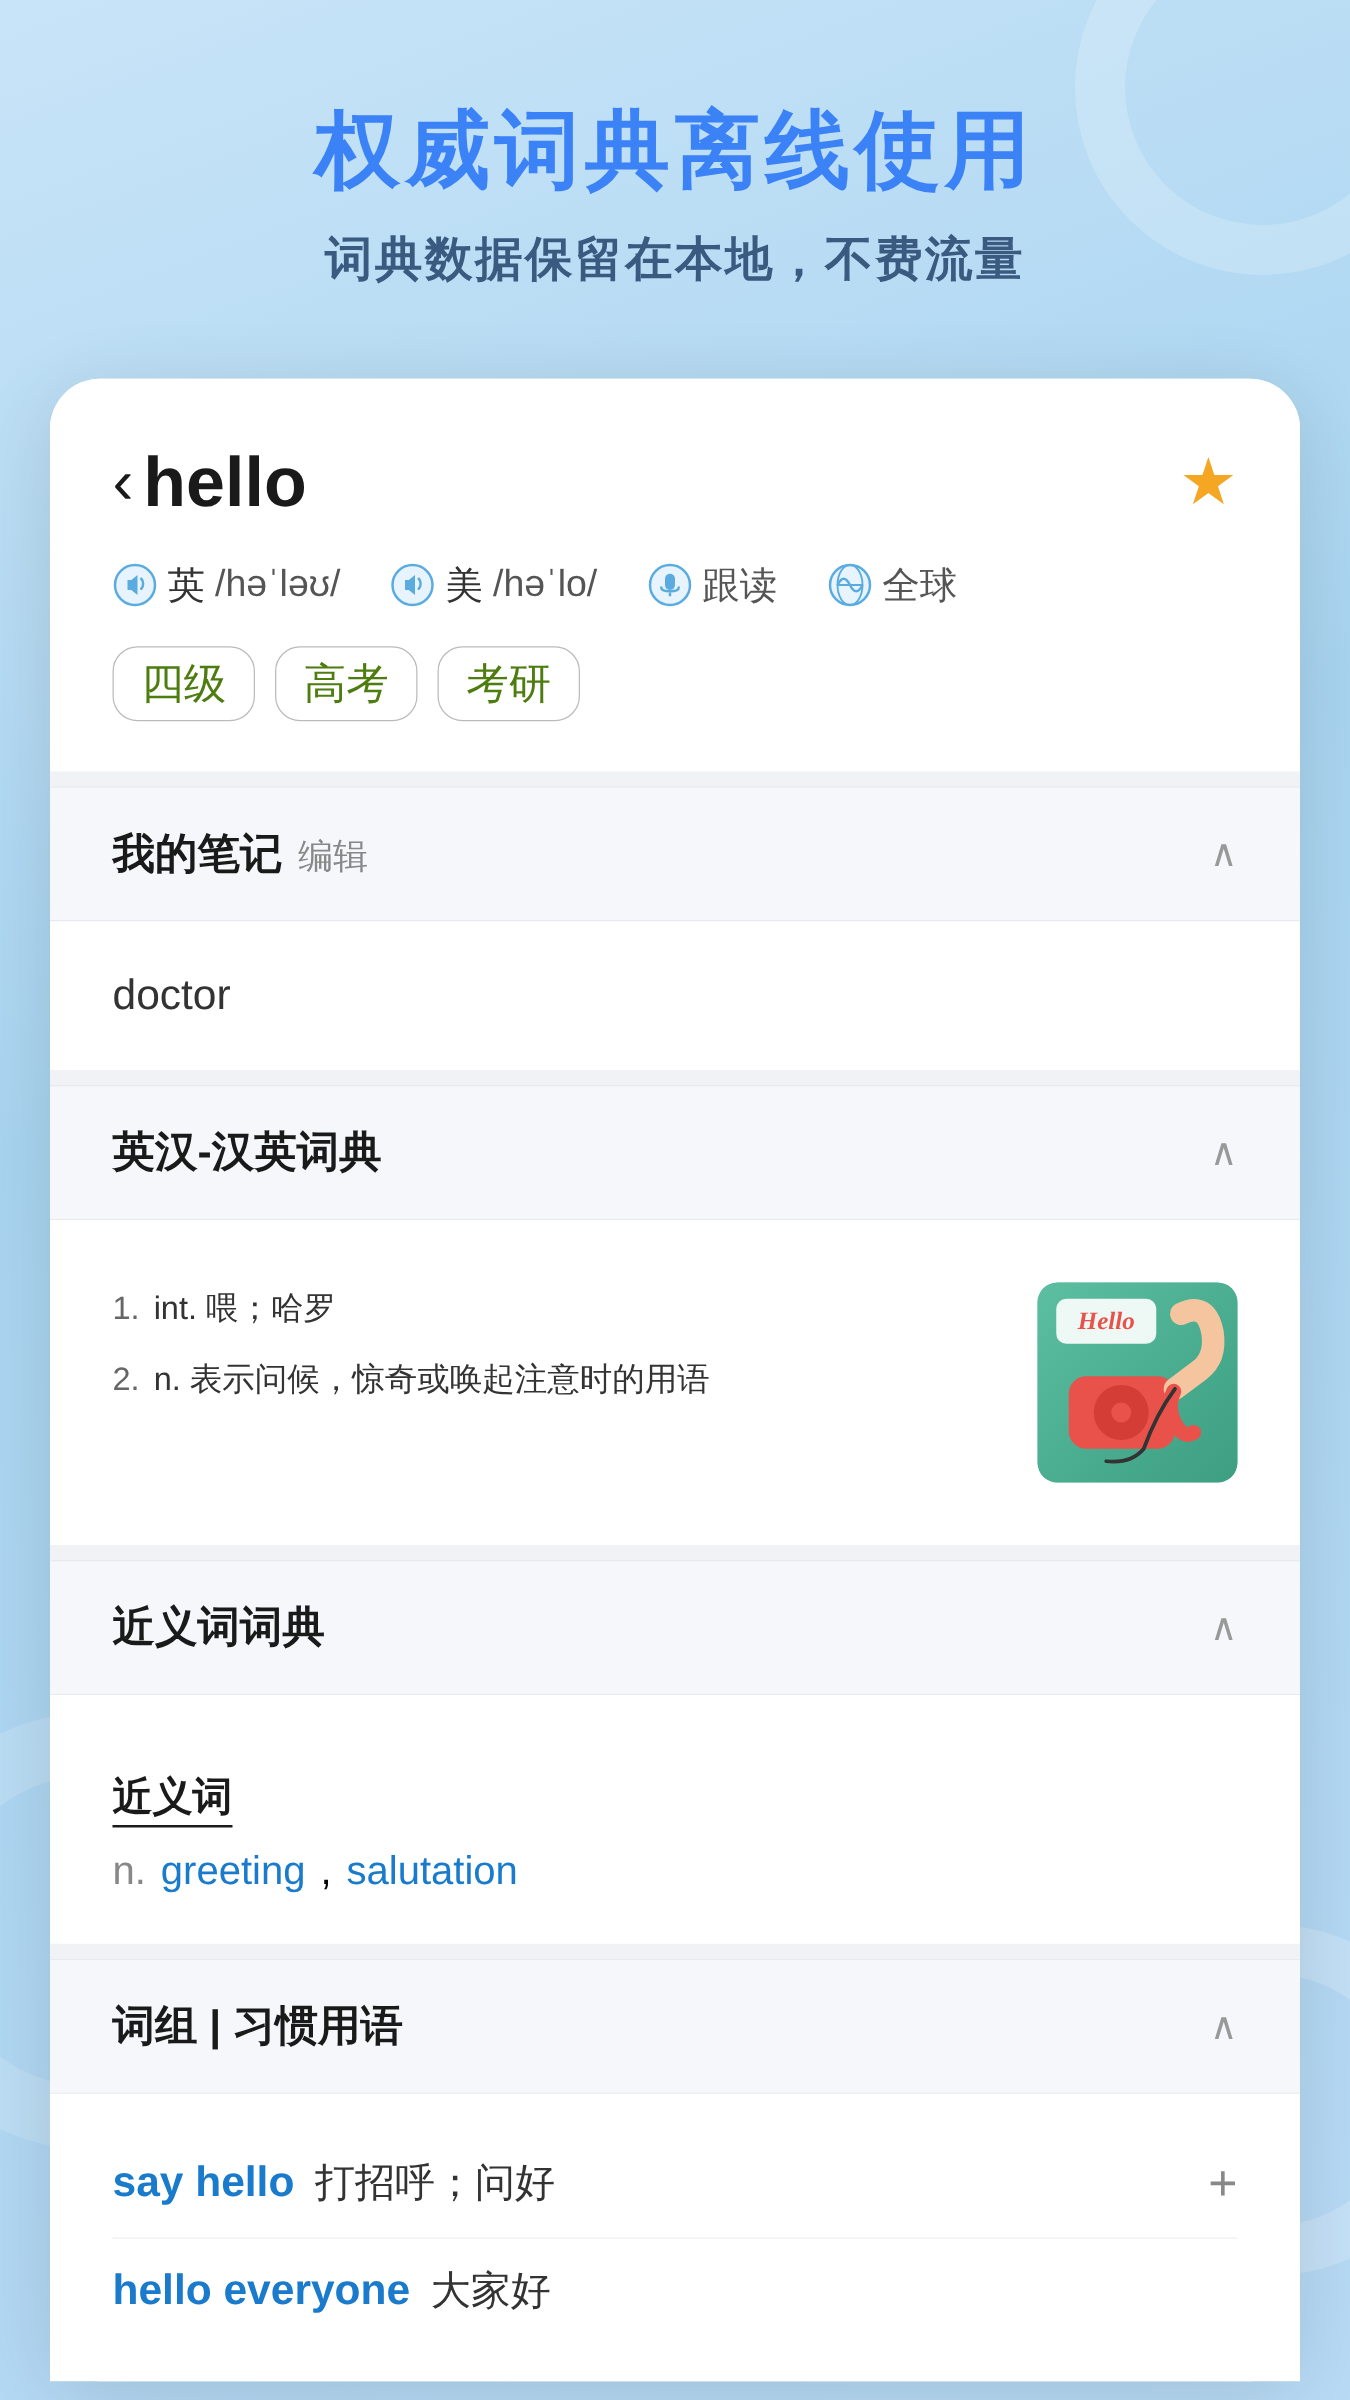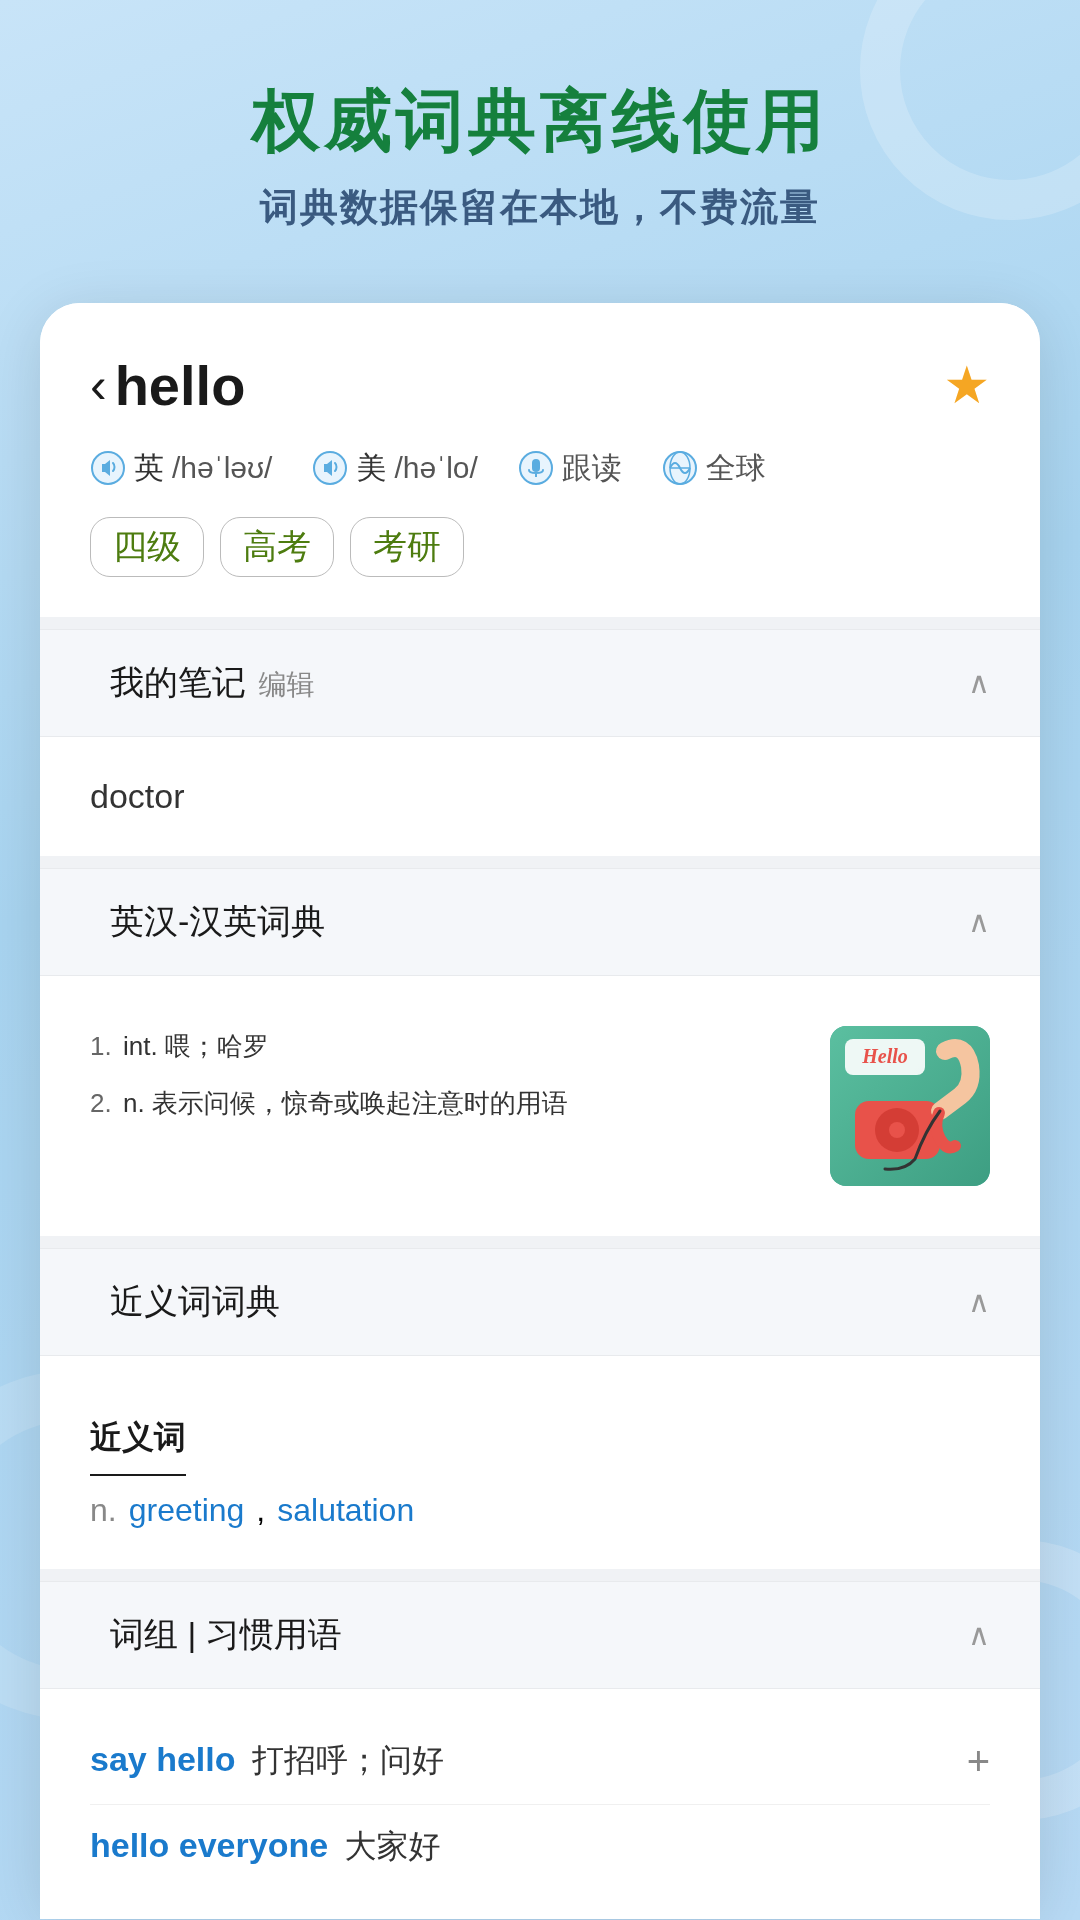--- a/index.html
+++ b/index.html
@@ -39,21 +39,21 @@
 
     .header-section {
       text-align: center;
       padding: 80px 40px 50px;
       position: relative;
       z-index: 2;
     }
     .header-title {
       font-size: 68px;
       font-weight: 800;
-      color: #15803d;
+      color: #3b82f6;
       line-height: 1.2;
       margin-bottom: 20px;
       letter-spacing: 4px;
     }
     .header-subtitle {
       font-size: 38px;
       color: #3a5a80;
       font-weight: 700;
       letter-spacing: 2px;
     }
@@ -147,23 +147,22 @@
     .section-row {
       background: #f5f7fa;
       display: flex;
       align-items: center;
       justify-content: space-between;
       padding: 30px 50px;
       border-top: 1px solid #e8eaed;
     }
     .section-title {
       font-size: 34px;
-      font-weight: 400;
+      font-weight: 700;
       color: #1a1a1a;
-      margin-left: 20px;
     }
     .section-edit {
       font-size: 28px;
       color: #888;
       margin-left: 8px;
       font-weight: 400;
     }
     .section-chevron {
       font-size: 30px;
       color: #999;
@@ -232,21 +231,21 @@
     
     .synonym-section {
       padding: 30px 0 10px;
     }
     .synonym-label {
       font-size: 32px;
       font-weight: 700;
       color: #1a1a1a;
       border-bottom: 2px solid #1a1a1a;
       display: inline-block;
-      padding-bottom: 14px;
+      padding-bottom: 0;
       margin-bottom: 16px;
       text-align: center;
     }
     .synonym-row {
       display: flex;
       align-items: center;
       gap: 12px;
       font-size: 32px;
     }
     .synonym-pos {

